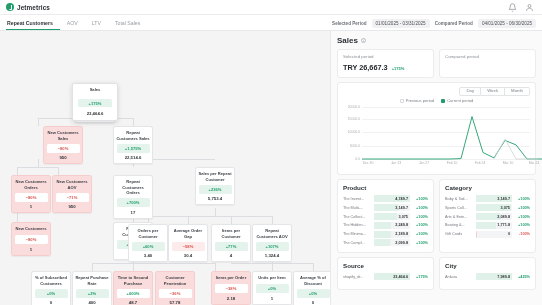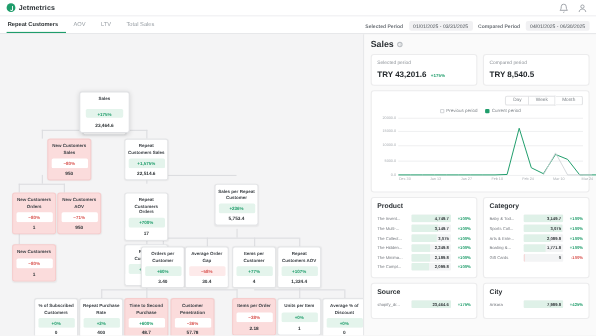--- a/index.html
+++ b/index.html
@@ -371,29 +371,26 @@
 
       <div class="rp-head">
         <div class="rp-title">Sales</div>
         <div class="info-icon">i</div>
       </div>
 
       <div class="kpis">
         <div class="kpi">
           <div class="kpi-label">Selected period</div>
           <div class="kpi-row">
-            <span class="kpi-value">TRY 43,201.6</span>
+            <span class="kpi-value">TRY 26,667.3</span>
             <span class="kpi-delta">+175%</span>
           </div>
         </div>
         <div class="kpi">
           <div class="kpi-label">Compared period</div>
-          <div class="kpi-row">
-            <span class="kpi-value">TRY 8,540.5</span>
-          </div>
         </div>
       </div>
 
       <div class="chartcard">
         <div class="gran">
           <button class="gran-btn">Day</button>
           <button class="gran-btn">Week</button>
           <button class="gran-btn">Month</button>
         </div>
 

